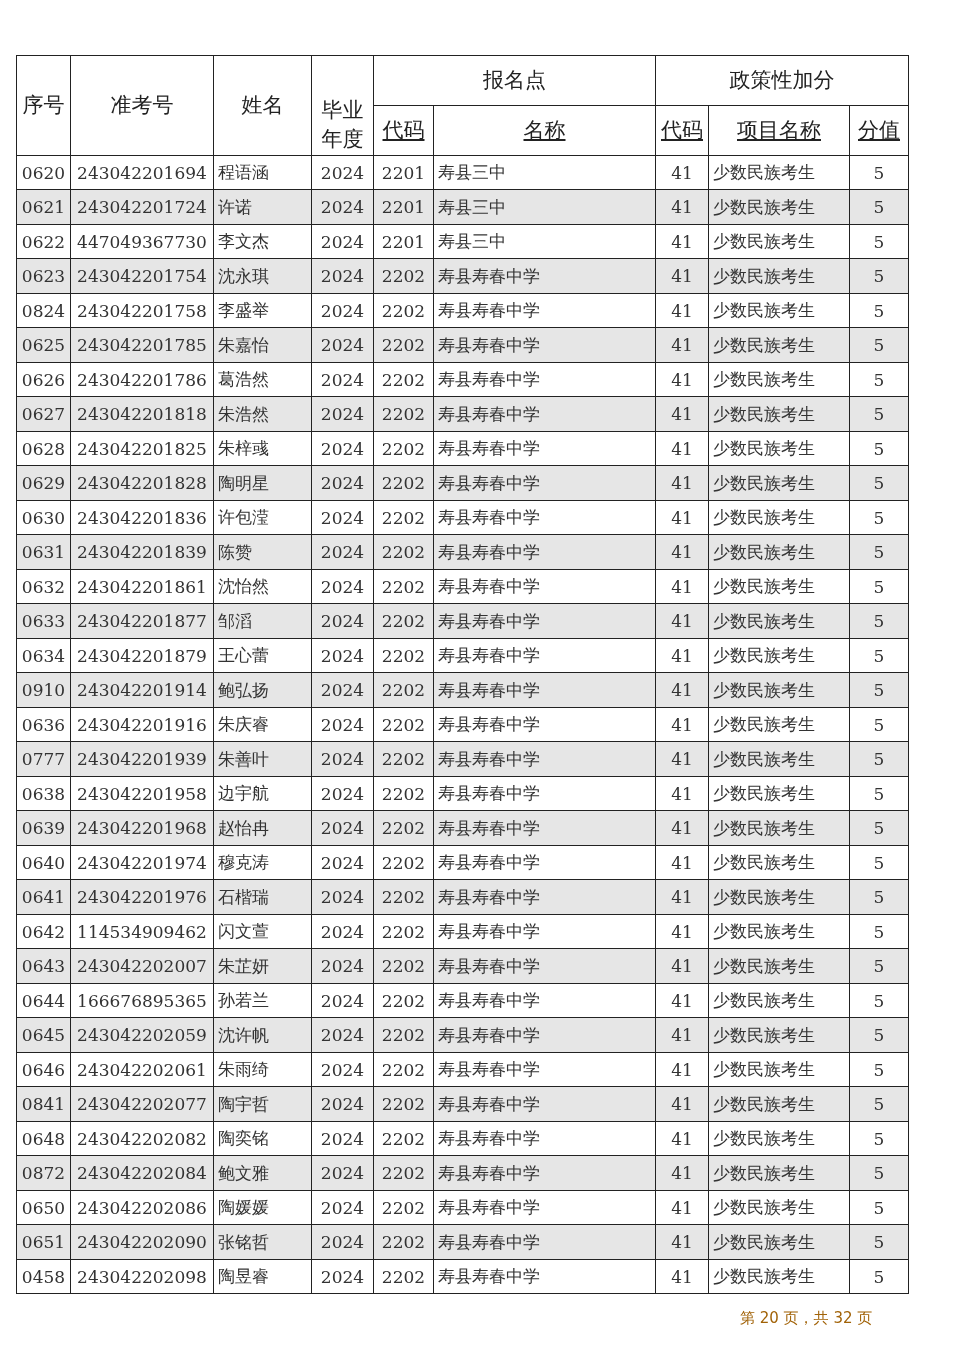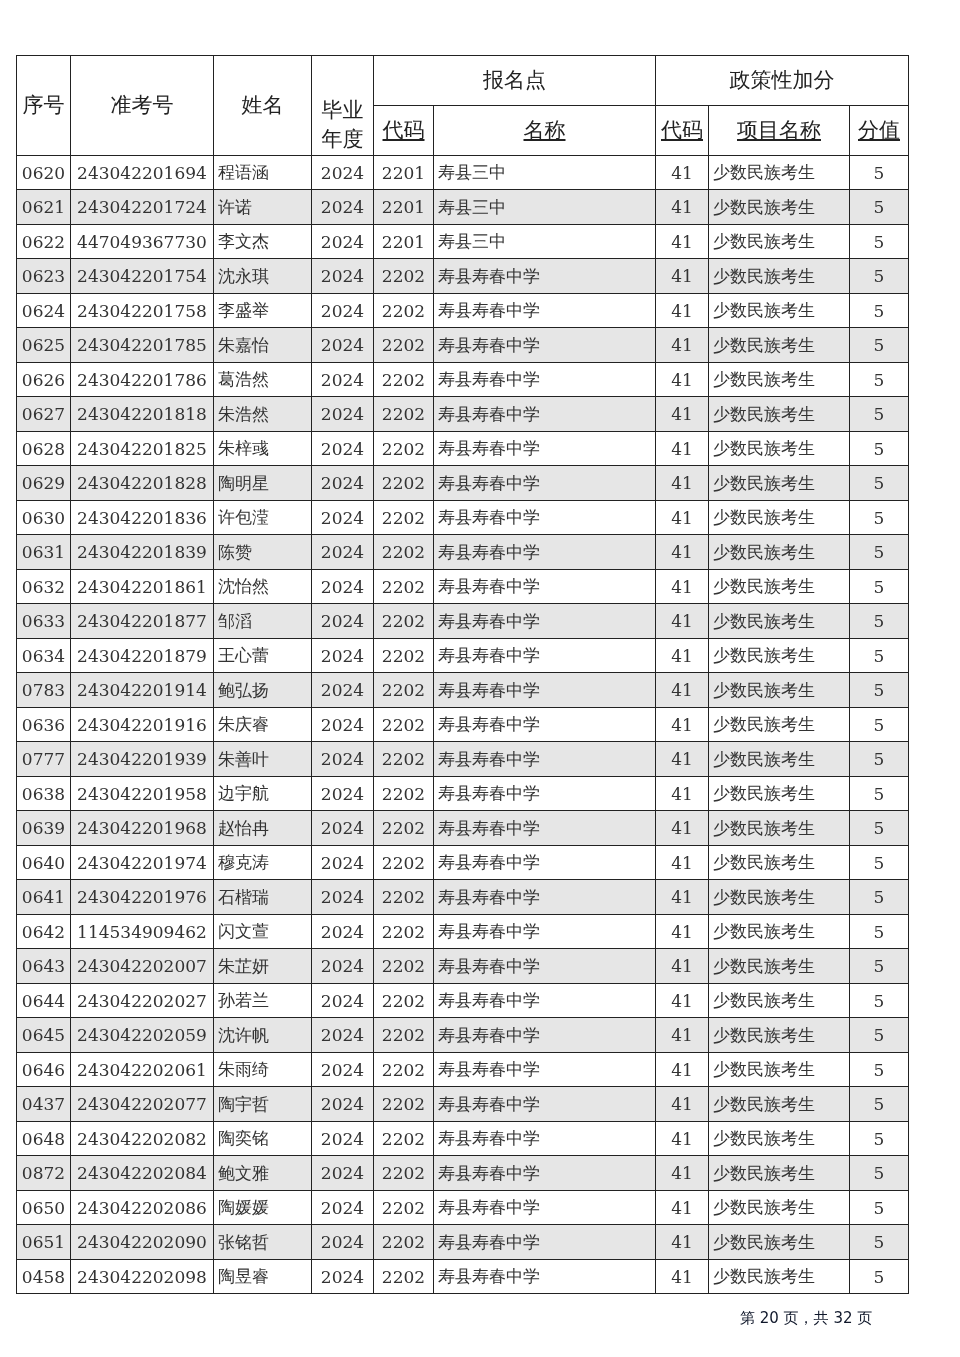--- a/index.html
+++ b/index.html
@@ -6,21 +6,21 @@
   body{width:960px;height:1357px;position:relative;font-family:"DejaVu Serif","Liberation Serif",serif;color:#333;}
   table{position:absolute;left:16px;top:55px;border-collapse:collapse;table-layout:fixed;}
   td,th{border:1.5px solid #222;padding:0;overflow:hidden;white-space:nowrap;}
   th{font-family:"DejaVu Sans","Liberation Sans",sans-serif;font-weight:normal;font-size:21px;color:#222;text-align:center;}
   tr.h1 th{height:36px;}
   tr.h2 th{height:36px;text-decoration:underline;}
   td{height:33.5px;font-size:17px;}
   td.c{text-align:center;}
   td.l{text-align:left;padding-left:4px;font-family:"DejaVu Sans","Liberation Sans",sans-serif;font-size:17px;}
   tr.alt td{background:#e6e6e6;}
-  .footer{position:absolute;left:740px;top:1309px;font-size:15px;color:#0f172a;font-family:"DejaVu Sans","Liberation Sans",sans-serif;}
+  .footer{position:absolute;left:740px;top:1309px;font-size:15px;color:#a16207;font-family:"DejaVu Sans","Liberation Sans",sans-serif;}
 </style>
 </head>
 <body>
 
 <table>
   <colgroup>
     <col style="width:54px">
       <col style="width:143px">
       <col style="width:98px">
       <col style="width:62px">
@@ -86,21 +86,21 @@
         <td class="c">243042201754</td>
         <td class="l">沈永琪</td>
         <td class="c">2024</td>
         <td class="c">2202</td>
         <td class="l">寿县寿春中学</td>
         <td class="c">41</td>
         <td class="l">少数民族考生</td>
         <td class="c">5</td>
       </tr>
       <tr>
-        <td class="c">0624</td>
+        <td class="c">0824</td>
         <td class="c">243042201758</td>
         <td class="l">李盛举</td>
         <td class="c">2024</td>
         <td class="c">2202</td>
         <td class="l">寿县寿春中学</td>
         <td class="c">41</td>
         <td class="l">少数民族考生</td>
         <td class="c">5</td>
       </tr>
       <tr class="alt">
@@ -207,21 +207,21 @@
         <td class="c">243042201879</td>
         <td class="l">王心蕾</td>
         <td class="c">2024</td>
         <td class="c">2202</td>
         <td class="l">寿县寿春中学</td>
         <td class="c">41</td>
         <td class="l">少数民族考生</td>
         <td class="c">5</td>
       </tr>
       <tr class="alt">
-        <td class="c">0783</td>
+        <td class="c">0910</td>
         <td class="c">243042201914</td>
         <td class="l">鲍弘扬</td>
         <td class="c">2024</td>
         <td class="c">2202</td>
         <td class="l">寿县寿春中学</td>
         <td class="c">41</td>
         <td class="l">少数民族考生</td>
         <td class="c">5</td>
       </tr>
       <tr>
@@ -307,21 +307,21 @@
         <td class="l">朱芷妍</td>
         <td class="c">2024</td>
         <td class="c">2202</td>
         <td class="l">寿县寿春中学</td>
         <td class="c">41</td>
         <td class="l">少数民族考生</td>
         <td class="c">5</td>
       </tr>
       <tr>
         <td class="c">0644</td>
-        <td class="c">243042202027</td>
+        <td class="c">166676895365</td>
         <td class="l">孙若兰</td>
         <td class="c">2024</td>
         <td class="c">2202</td>
         <td class="l">寿县寿春中学</td>
         <td class="c">41</td>
         <td class="l">少数民族考生</td>
         <td class="c">5</td>
       </tr>
       <tr class="alt">
         <td class="c">0645</td>
@@ -339,21 +339,21 @@
         <td class="c">243042202061</td>
         <td class="l">朱雨绮</td>
         <td class="c">2024</td>
         <td class="c">2202</td>
         <td class="l">寿县寿春中学</td>
         <td class="c">41</td>
         <td class="l">少数民族考生</td>
         <td class="c">5</td>
       </tr>
       <tr class="alt">
-        <td class="c">0437</td>
+        <td class="c">0841</td>
         <td class="c">243042202077</td>
         <td class="l">陶宇哲</td>
         <td class="c">2024</td>
         <td class="c">2202</td>
         <td class="l">寿县寿春中学</td>
         <td class="c">41</td>
         <td class="l">少数民族考生</td>
         <td class="c">5</td>
       </tr>
       <tr>

